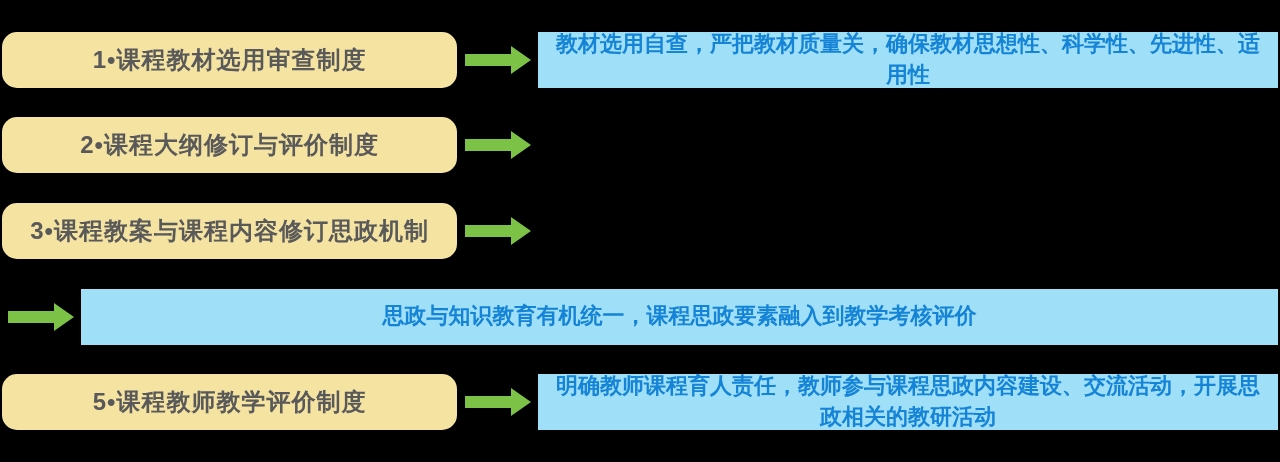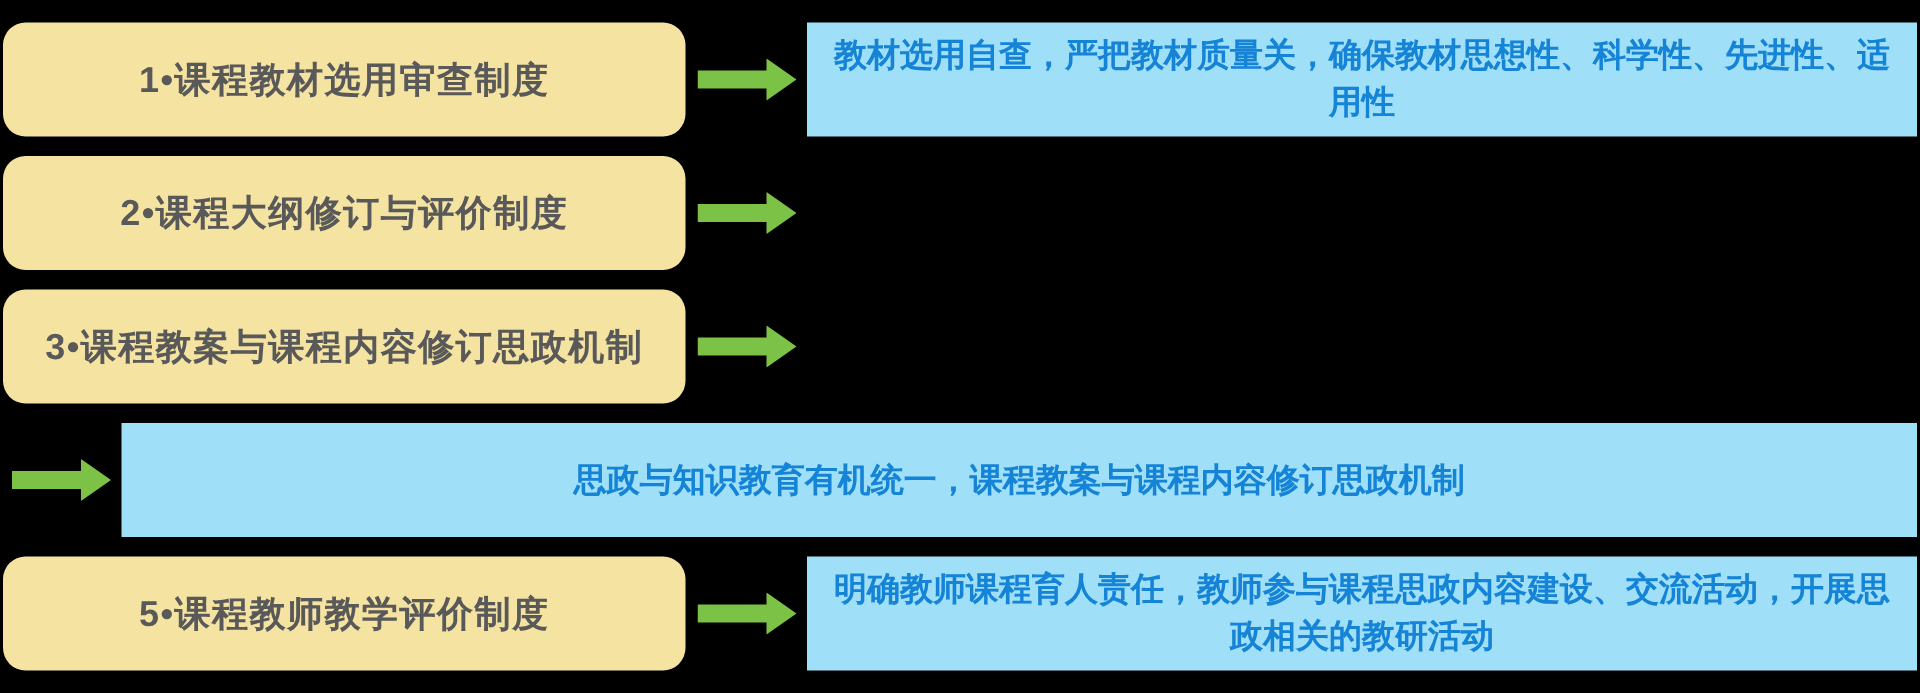--- a/index.html
+++ b/index.html
@@ -14,21 +14,21 @@
     background: #000000;
     display: flex;
     flex-direction: column;
     justify-content: space-evenly;
     box-sizing: border-box;
     padding: 2px 0;
   }
   .row {
     display: flex;
     align-items: center;
-    height: 76px;
+    height: 56px;
   }
   .left-box {
     width: 455px;
     height: 100%;
     margin-left: 2px;
     background: #F5E3A2;
     border-radius: 15px;
     display: flex;
     align-items: center;
     justify-content: center;
@@ -111,21 +111,21 @@
     </div>
   </div>
 
   <div class="row">
     <div class="arrow-cell">
       <svg width="66" height="28" viewBox="0 0 66 28">
         <polygon points="0,8 46,8 46,0 66,14 46,28 46,20 0,20" fill="#7BC247"></polygon>
       </svg>
     </div>
     <div class="right-box">
-      <span class="right-label">思政与知识教育有机统一，课程教案与课程内容修订思政机制</span>
+      <span class="right-label">思政与知识教育有机统一，课程思政要素融入到教学考核评价</span>
     </div>
   </div>
 
   <div class="row">
     <div class="left-box">
       <span class="left-label">5•课程教师教学评价制度</span>
     </div>
     <div class="arrow-cell">
       <svg width="66" height="28" viewBox="0 0 66 28">
         <polygon points="0,8 46,8 46,0 66,14 46,28 46,20 0,20" fill="#7BC247"></polygon>

